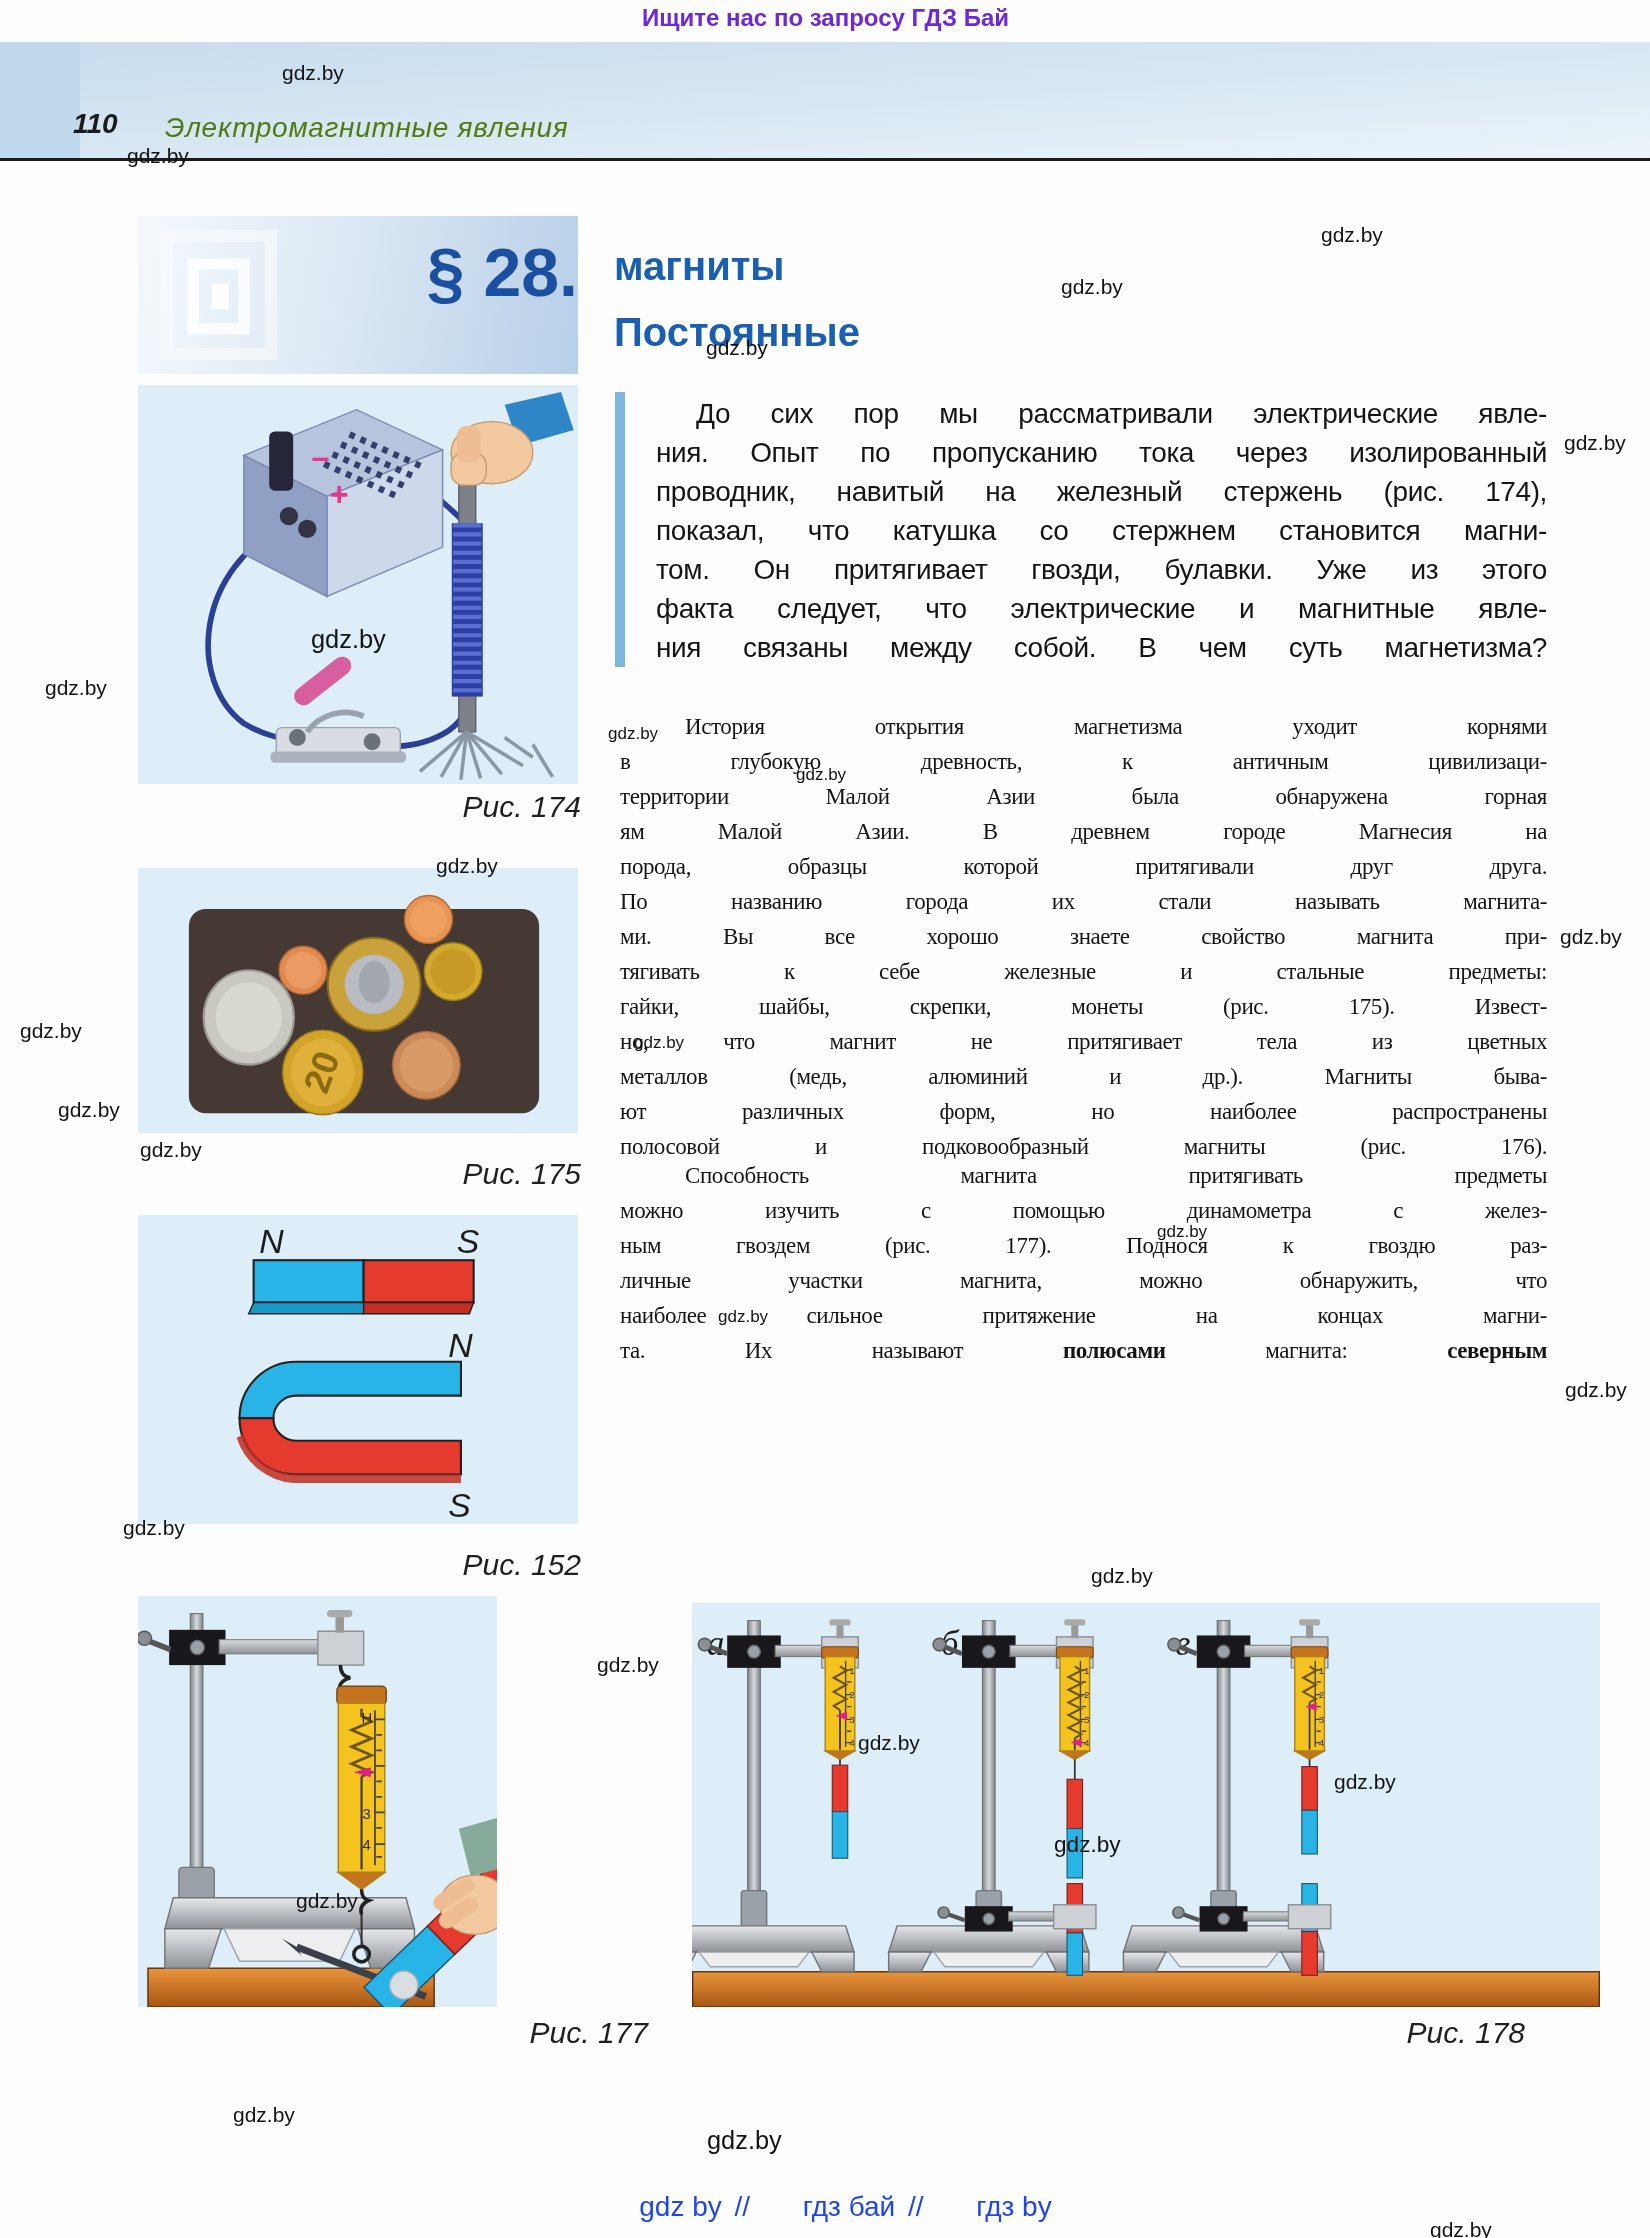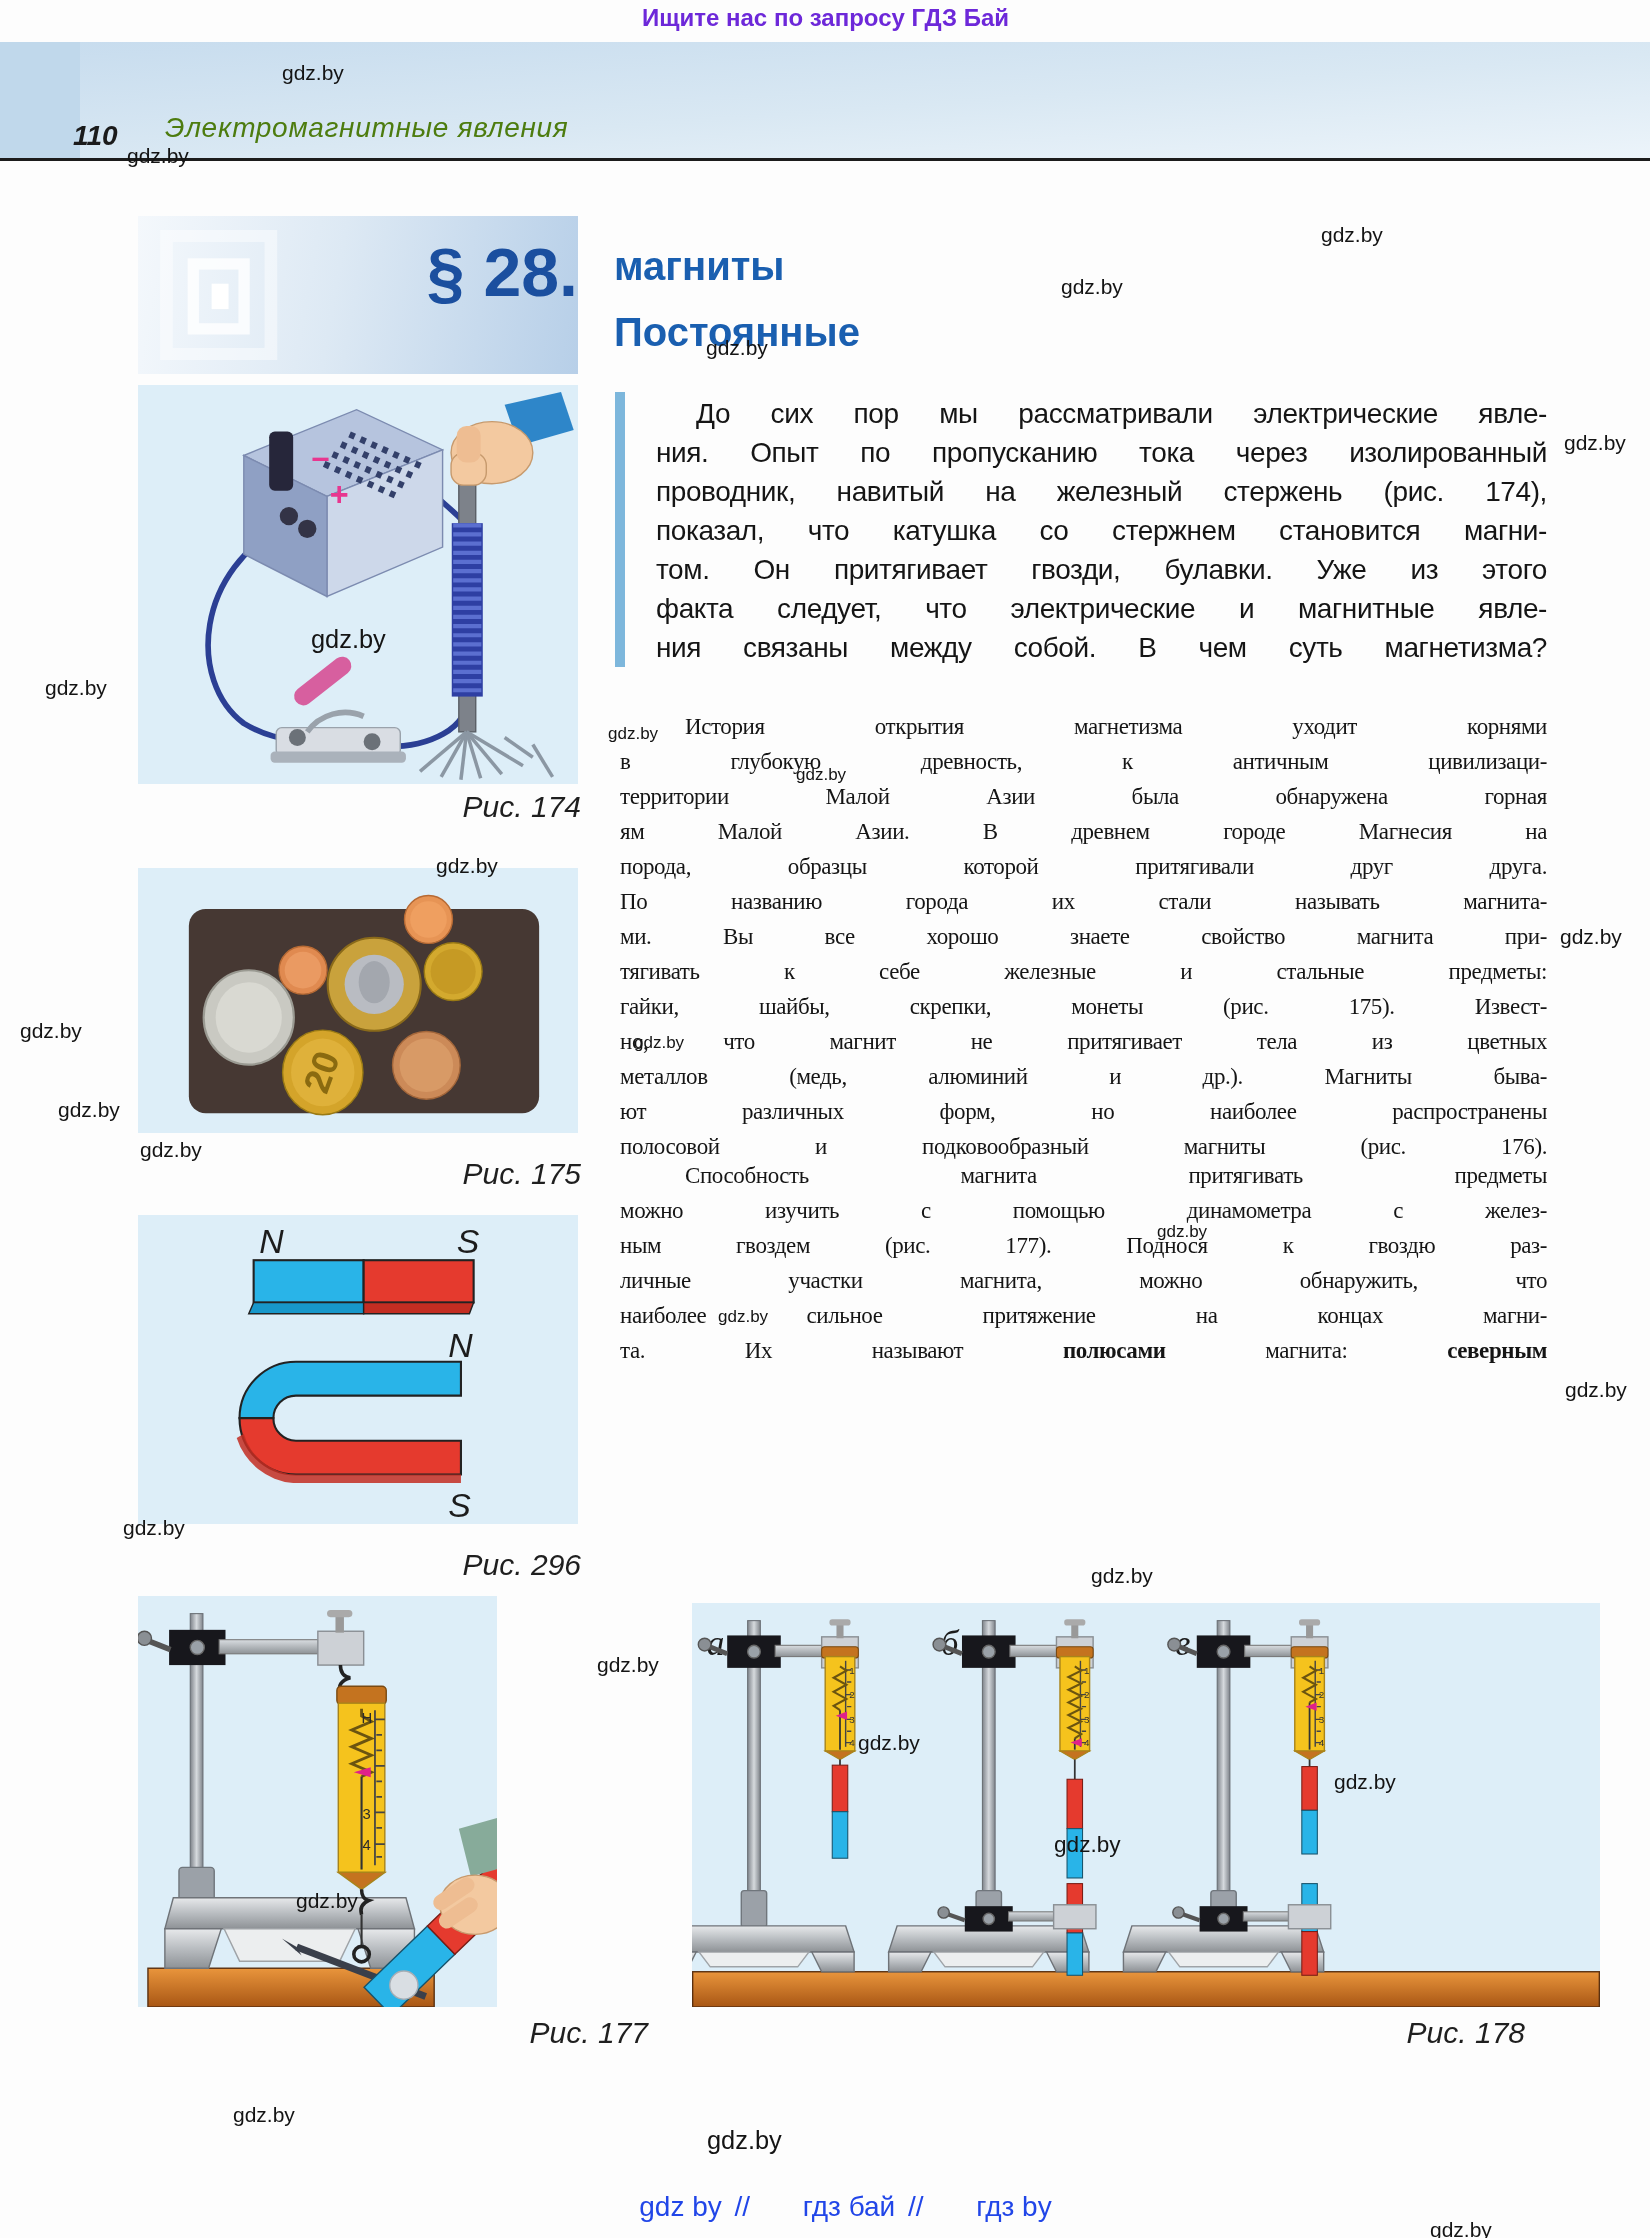--- a/index.html
+++ b/index.html
@@ -4,21 +4,21 @@
 <style>
   html,body{margin:0;padding:0;background:#ffffff;}
   .page{position:relative;width:1651px;height:2239px;background:#fdfdfd;overflow:hidden;
         font-family:"Liberation Sans",sans-serif;color:#151515;}
   .abs{position:absolute;}
   .toplink{top:4.2px;left:0;width:100%;text-align:center;font-size:24px;font-weight:600;color:#6d28d9;}
   .headband{top:42px;left:0;width:1651px;height:116px;
             background:linear-gradient(176deg,#c7dcee 0%,#d9e8f3 55%,#ecf4fa 100%);
             border-bottom:3.5px solid #1c1c1c;}
   .headband .leftcol{position:absolute;left:0;top:0;width:80px;height:100%;background:#c0d8eb;}
-  .pagenum{top:120px;left:73px;font-size:28px;font-weight:bold;font-style:italic;color:#1b1b1b;}
+  .pagenum{top:108px;left:73px;font-size:28px;font-weight:bold;font-style:italic;color:#1b1b1b;}
   .chapter{top:112px;left:165px;font-size:28px;font-style:italic;color:#4d7c0f;letter-spacing:0.7px;}
   .secbox{left:138px;top:216px;width:440px;height:158px;
           background:linear-gradient(100deg,#f4f8fc 0%,#dde9f4 45%,#b7cfe8 100%);}
   .secnum{left:296px;top:233px;width:282px;text-align:right;font-size:68px;font-weight:bold;
           color:#1b4f9f;font-family:"Liberation Sans",sans-serif;}
   .title{left:614px;top:233px;width:395px;font-size:40px;font-weight:bold;color:#1a5fb0;line-height:66px;}
   .accentbar{left:615px;top:392px;width:10px;height:275px;background:#7db7dc;}
   .tblock{text-align:justify;}
   .tline{text-align:justify;overflow:hidden;}
   .tline::after{content:"";display:inline-block;width:100%;height:0;}
@@ -199,21 +199,21 @@
       </g>
       <text x="440" y="202" font-size="48" font-style="italic" fill="#1c1c1c">N</text>
       <g>
         <path d="M458,208 H224 A80,80 0 0 0 144,288 H192 A32,32 0 0 1 224,256 H458 Z" fill="#29b4e8" stroke="#222" stroke-width="3"></path>
         <path d="M144,288 A80,80 0 0 0 224,368 H458 V320 H224 A32,32 0 0 1 192,288 Z" fill="#e53a2e" stroke="#222" stroke-width="3"></path>
         <path d="M150,310 A80,80 0 0 0 224,368 L458,368 L458,380 L220,380 A92,92 0 0 1 140,316 Z" fill="#c32d22" opacity="0.85"></path>
       </g>
       <text x="440" y="428" font-size="48" font-style="italic" fill="#1c1c1c">S</text>
     </svg>
   </div>
-  <div class="abs caption" style="left:421px;top:1548px">Рис. 296</div>
+  <div class="abs caption" style="left:421px;top:1548px">Рис. 152</div>
 
   <div class="abs figbox" style="left:138px;top:1596px;width:359px;height:411px">
     <svg width="359" height="411" viewBox="0 0 509 583">
       <defs>
         <linearGradient id="rodg" x1="0" y1="0" x2="1" y2="0">
           <stop offset="0" stop-color="#7e838a"></stop>
             <stop offset="0.5" stop-color="#d6dade"></stop>
             <stop offset="1" stop-color="#7e838a"></stop>
         </linearGradient>
         <linearGradient id="baseg" x1="0" y1="0" x2="0" y2="1">

